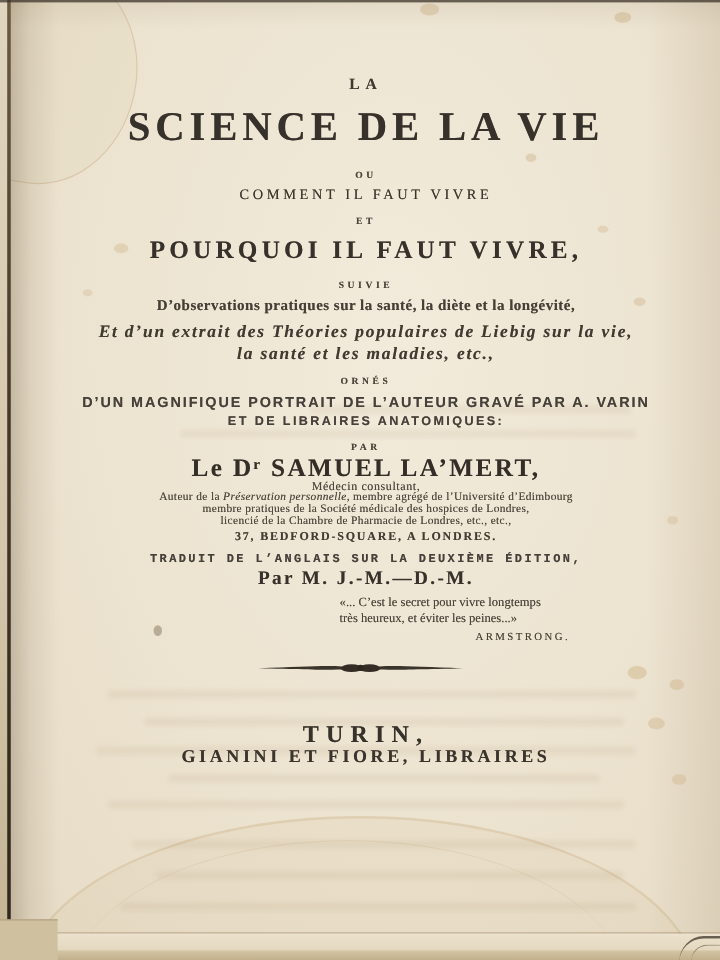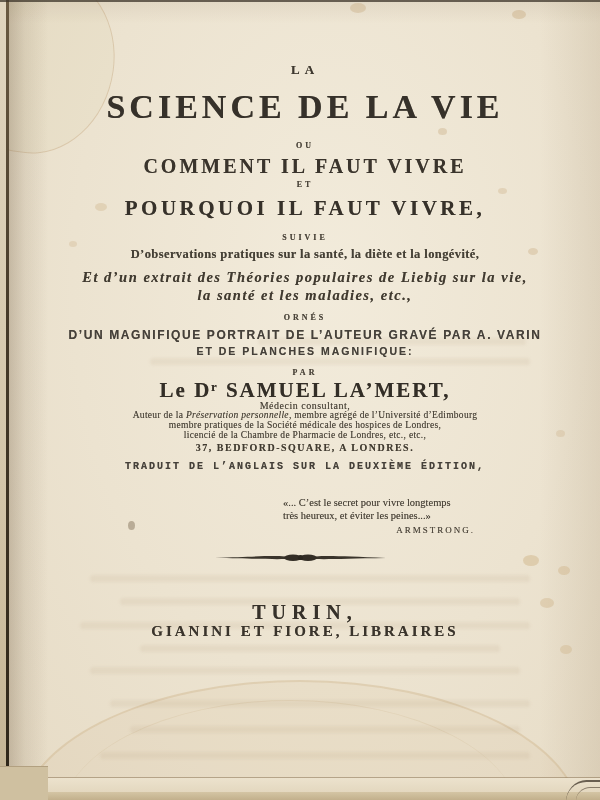--- a/index.html
+++ b/index.html
@@ -47,21 +47,21 @@
   .fox{position:absolute;border-radius:50%;}
   
   .ghost{position:absolute;height:7px;border-radius:4px;
     background:rgba(168,138,96,0.10);filter:blur(1.6px);}
   
   .tp{position:absolute;left:12px;right:2px;text-align:center;
     color:#3e382f;text-shadow:0 0 0.5px rgba(62,54,42,0.55);white-space:nowrap;}
   .tiny{font-size:9px;letter-spacing:3px;font-weight:bold;color:#4a443a;}
   .half-title{font-size:13px;letter-spacing:5px;font-weight:bold;}
   .main-title{font-size:34px;font-weight:bold;letter-spacing:4px;color:#36312a;}
-  .sub1{font-size:20px;font-weight:bold;letter-spacing:3px;color:#3a342c;}
+  .sub1{font-size:12px;font-weight:normal;letter-spacing:3px;color:#3a342c;}
   .sub2{font-size:21px;font-weight:bold;letter-spacing:3.5px;color:#36312a;}
   .obs{font-size:12.5px;font-weight:bold;letter-spacing:0.4px;color:#45403  6;color:#454036;}
   .extrait{font-size:14.5px;font-weight:bold;font-style:italic;letter-spacing:1.5px;color:#403a30;}
   .gro1{font-family:"Liberation Sans",sans-serif;font-size:12px;font-weight:bold;letter-spacing:1.6px;color:#45403a;}
   .gro2{font-family:"Liberation Sans",sans-serif;font-size:10.5px;font-weight:bold;letter-spacing:2px;color:#45403a;}
   .author{font-size:21px;font-weight:bold;letter-spacing:2px;color:#332e27;}
   .small-line{font-size:10px;letter-spacing:0.5px;color:#4a443a;}
   .credit{font-size:9.5px;letter-spacing:0.3px;color:#4a443a;}
   .credit i{letter-spacing:0.3px;}
   .address{font-size:10px;font-weight:bold;letter-spacing:1.5px;color:#423c32;}
@@ -125,34 +125,35 @@
   <div class="tp tiny" style="top:233px;font-size:8px;">SUIVIE</div>
 
   <div class="tp obs" style="top:247px;">D’observations pratiques sur la santé, la diète et la longévité,</div>
 
   <div class="tp extrait" style="top:269px;">Et d’un extrait des Théories populaires de Liebig sur la vie,</div>
   <div class="tp extrait" style="top:287px;">la santé et les maladies, etc.,</div>
 
   <div class="tp tiny" style="top:313px;font-size:8px;">ORNÉS</div>
 
   <div class="tp gro1" style="top:328px;">D’UN MAGNIFIQUE PORTRAIT DE L’AUTEUR GRAVÉ PAR A. VARIN</div>
-  <div class="tp gro2" style="top:345px;">ET DE PLANCHES MAGNIFIQUE:</div>
+  <div class="tp gro2" style="top:345px;">ET DE LIBRAIRES ANATOMIQUES:</div>
 
   <div class="tp tiny" style="top:368px;font-size:8px;">PAR</div>
 
   <div class="tp author" style="top:378px;">Le Dʳ SAMUEL LA’MERT,</div>
   <div class="tp small-line" style="top:400px;">Médecin consultant,</div>
 
   <div class="tp credit" style="top:410px;"><span>Auteur de la </span><i>Préservation personnelle</i><span>, membre agrégé de l’Université d’Edimbourg</span></div>
   <div class="tp credit" style="top:420px;">membre pratiques de la Société médicale des hospices de Londres,</div>
   <div class="tp credit" style="top:430px;">licencié de la Chambre de Pharmacie de Londres, etc., etc.,</div>
 
   <div class="tp address" style="top:442px;">37, BEDFORD-SQUARE, A LONDRES.</div>
 
   <div class="tp traduit" style="top:461px;font-family:Liberation Mono, monospace;">TRADUIT DE L’ANGLAIS SUR LA DEUXIÈME ÉDITION,</div>
+  <div class="tp translator" style="top:474px;">Par M. J.-M.—D.-M.</div>
 
   <div class="quote-block">
     <div>«... C’est le secret pour vivre longtemps</div>
     <div>très heureux, et éviter les peines...»</div>
     <div class="quote-attr">ARMSTRONG.</div>
   </div>
 
   <div class="divider">
     <svg width="175" height="12" viewBox="0 0 175 12">
       <path d="M2,6 C40,4.5 60,3.5 72,4.5 L72,7 C60,7.5 40,6.5 2,6 Z" fill="#3a342b"></path>

